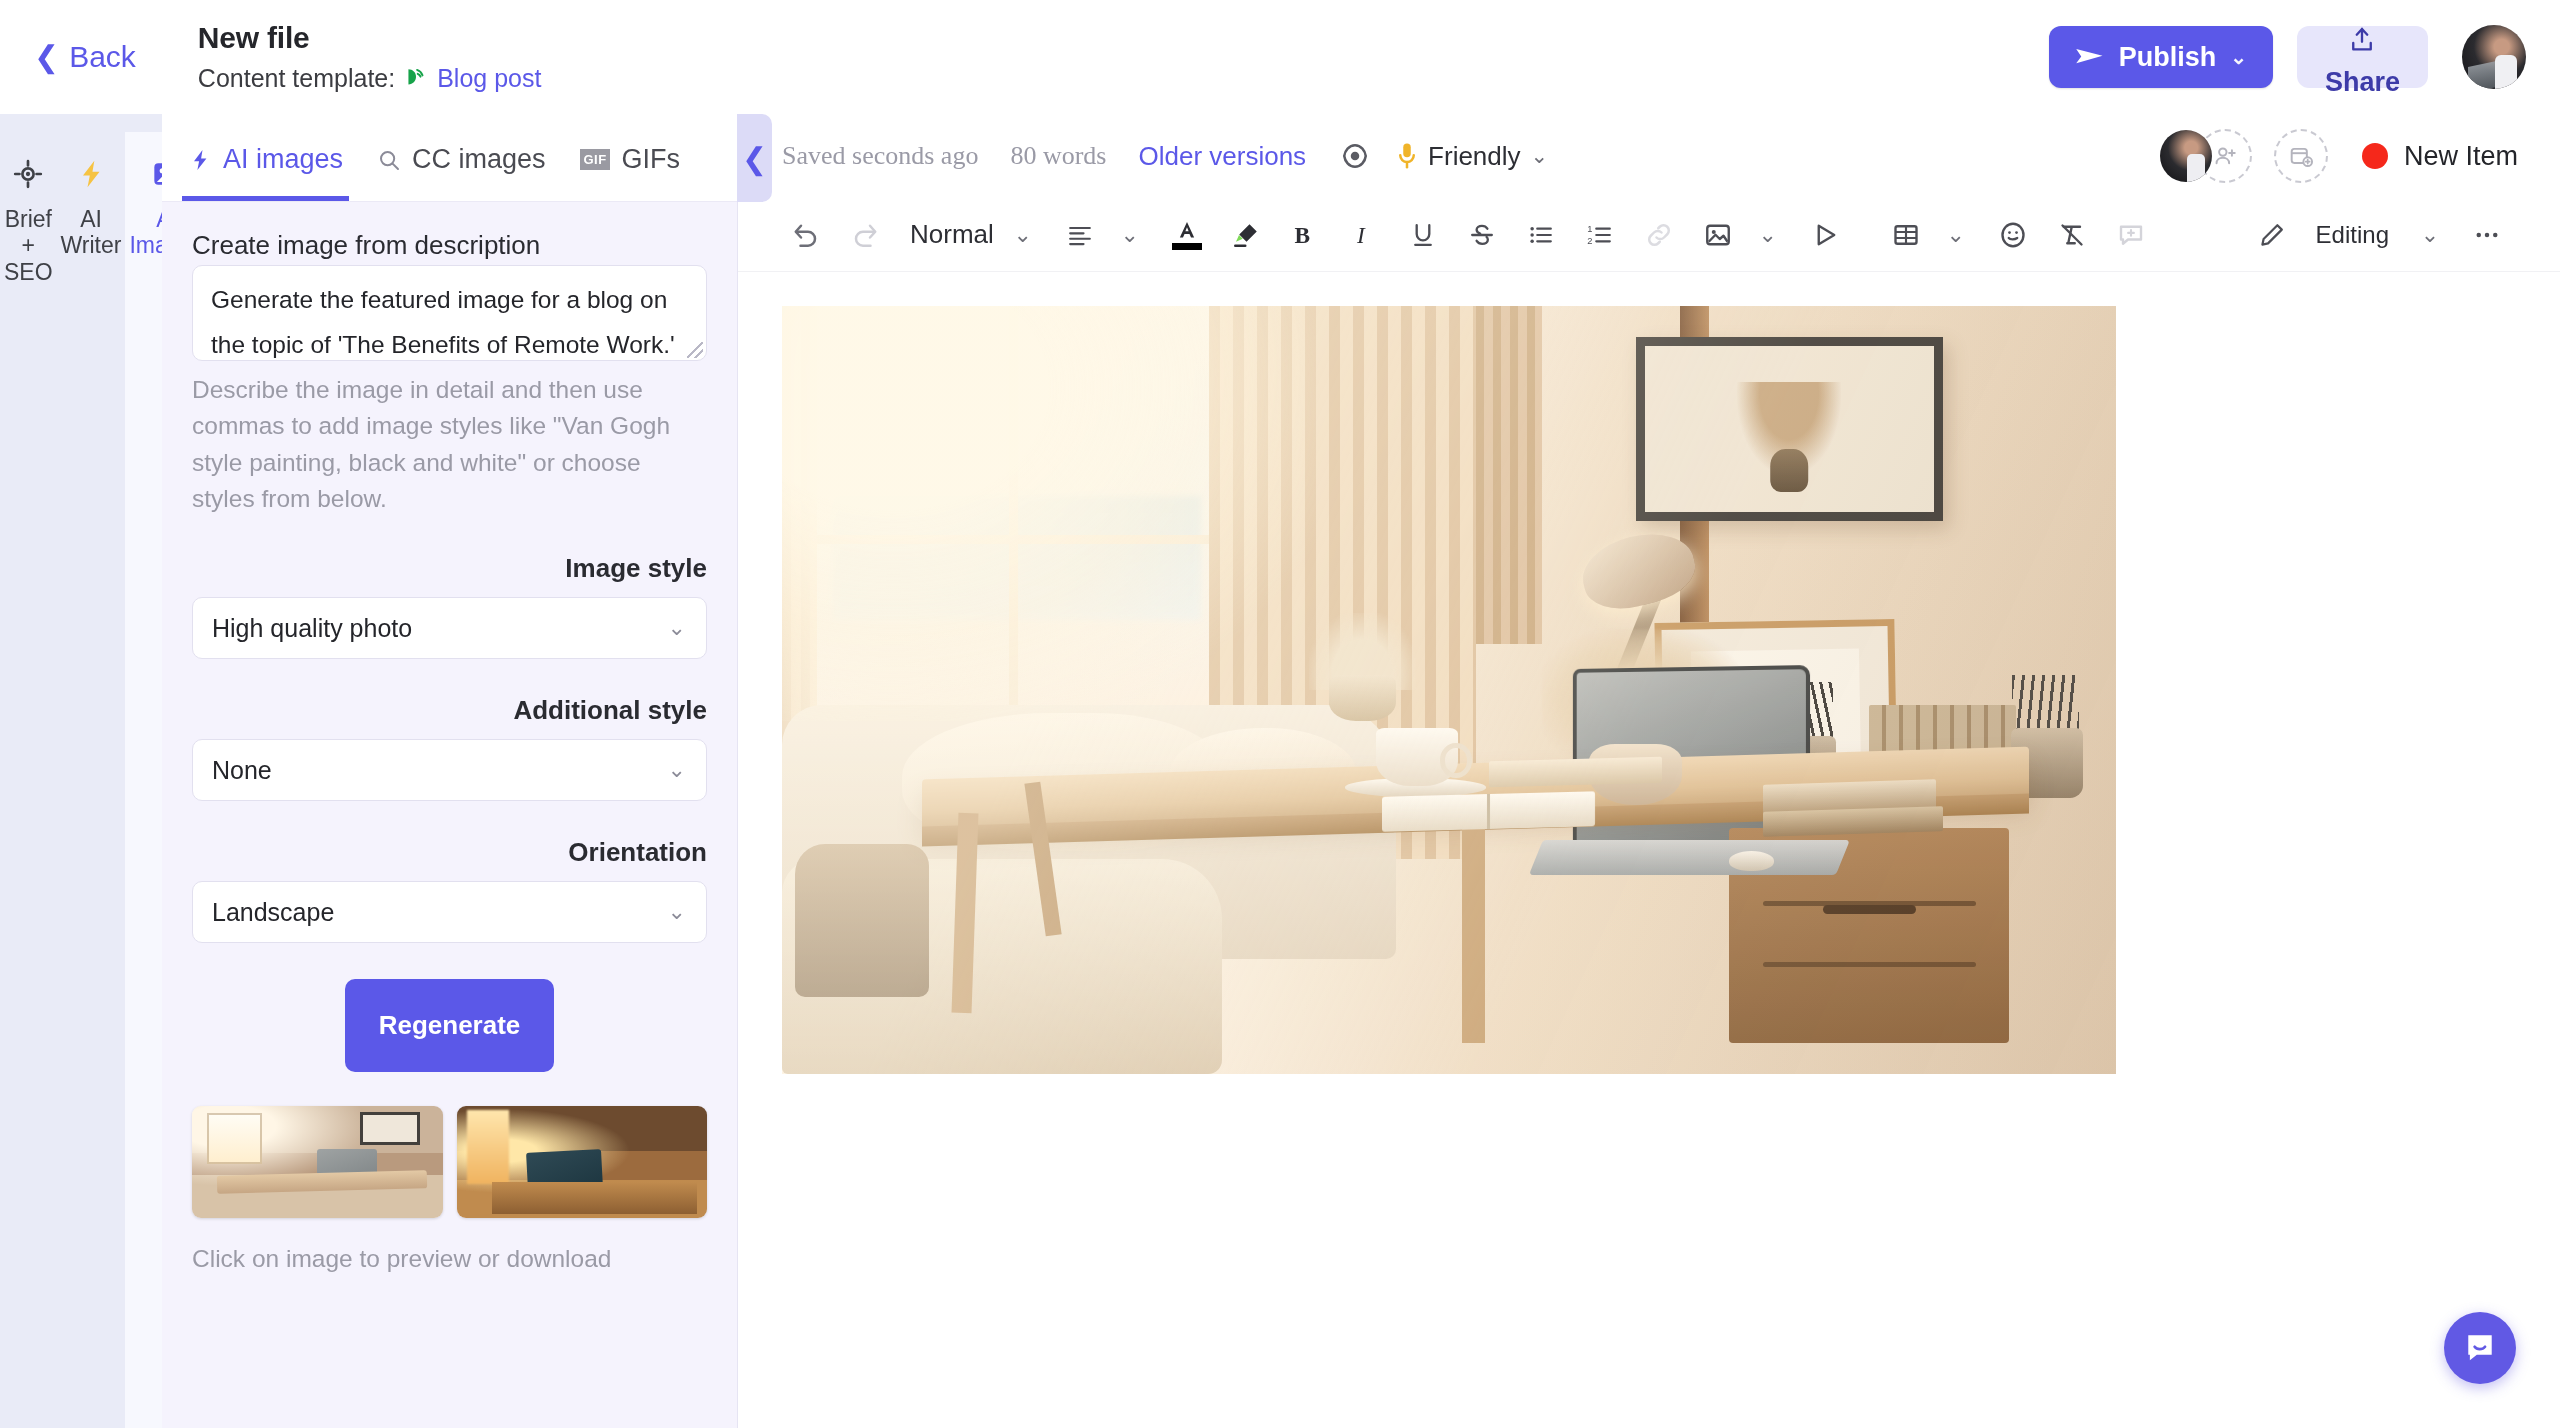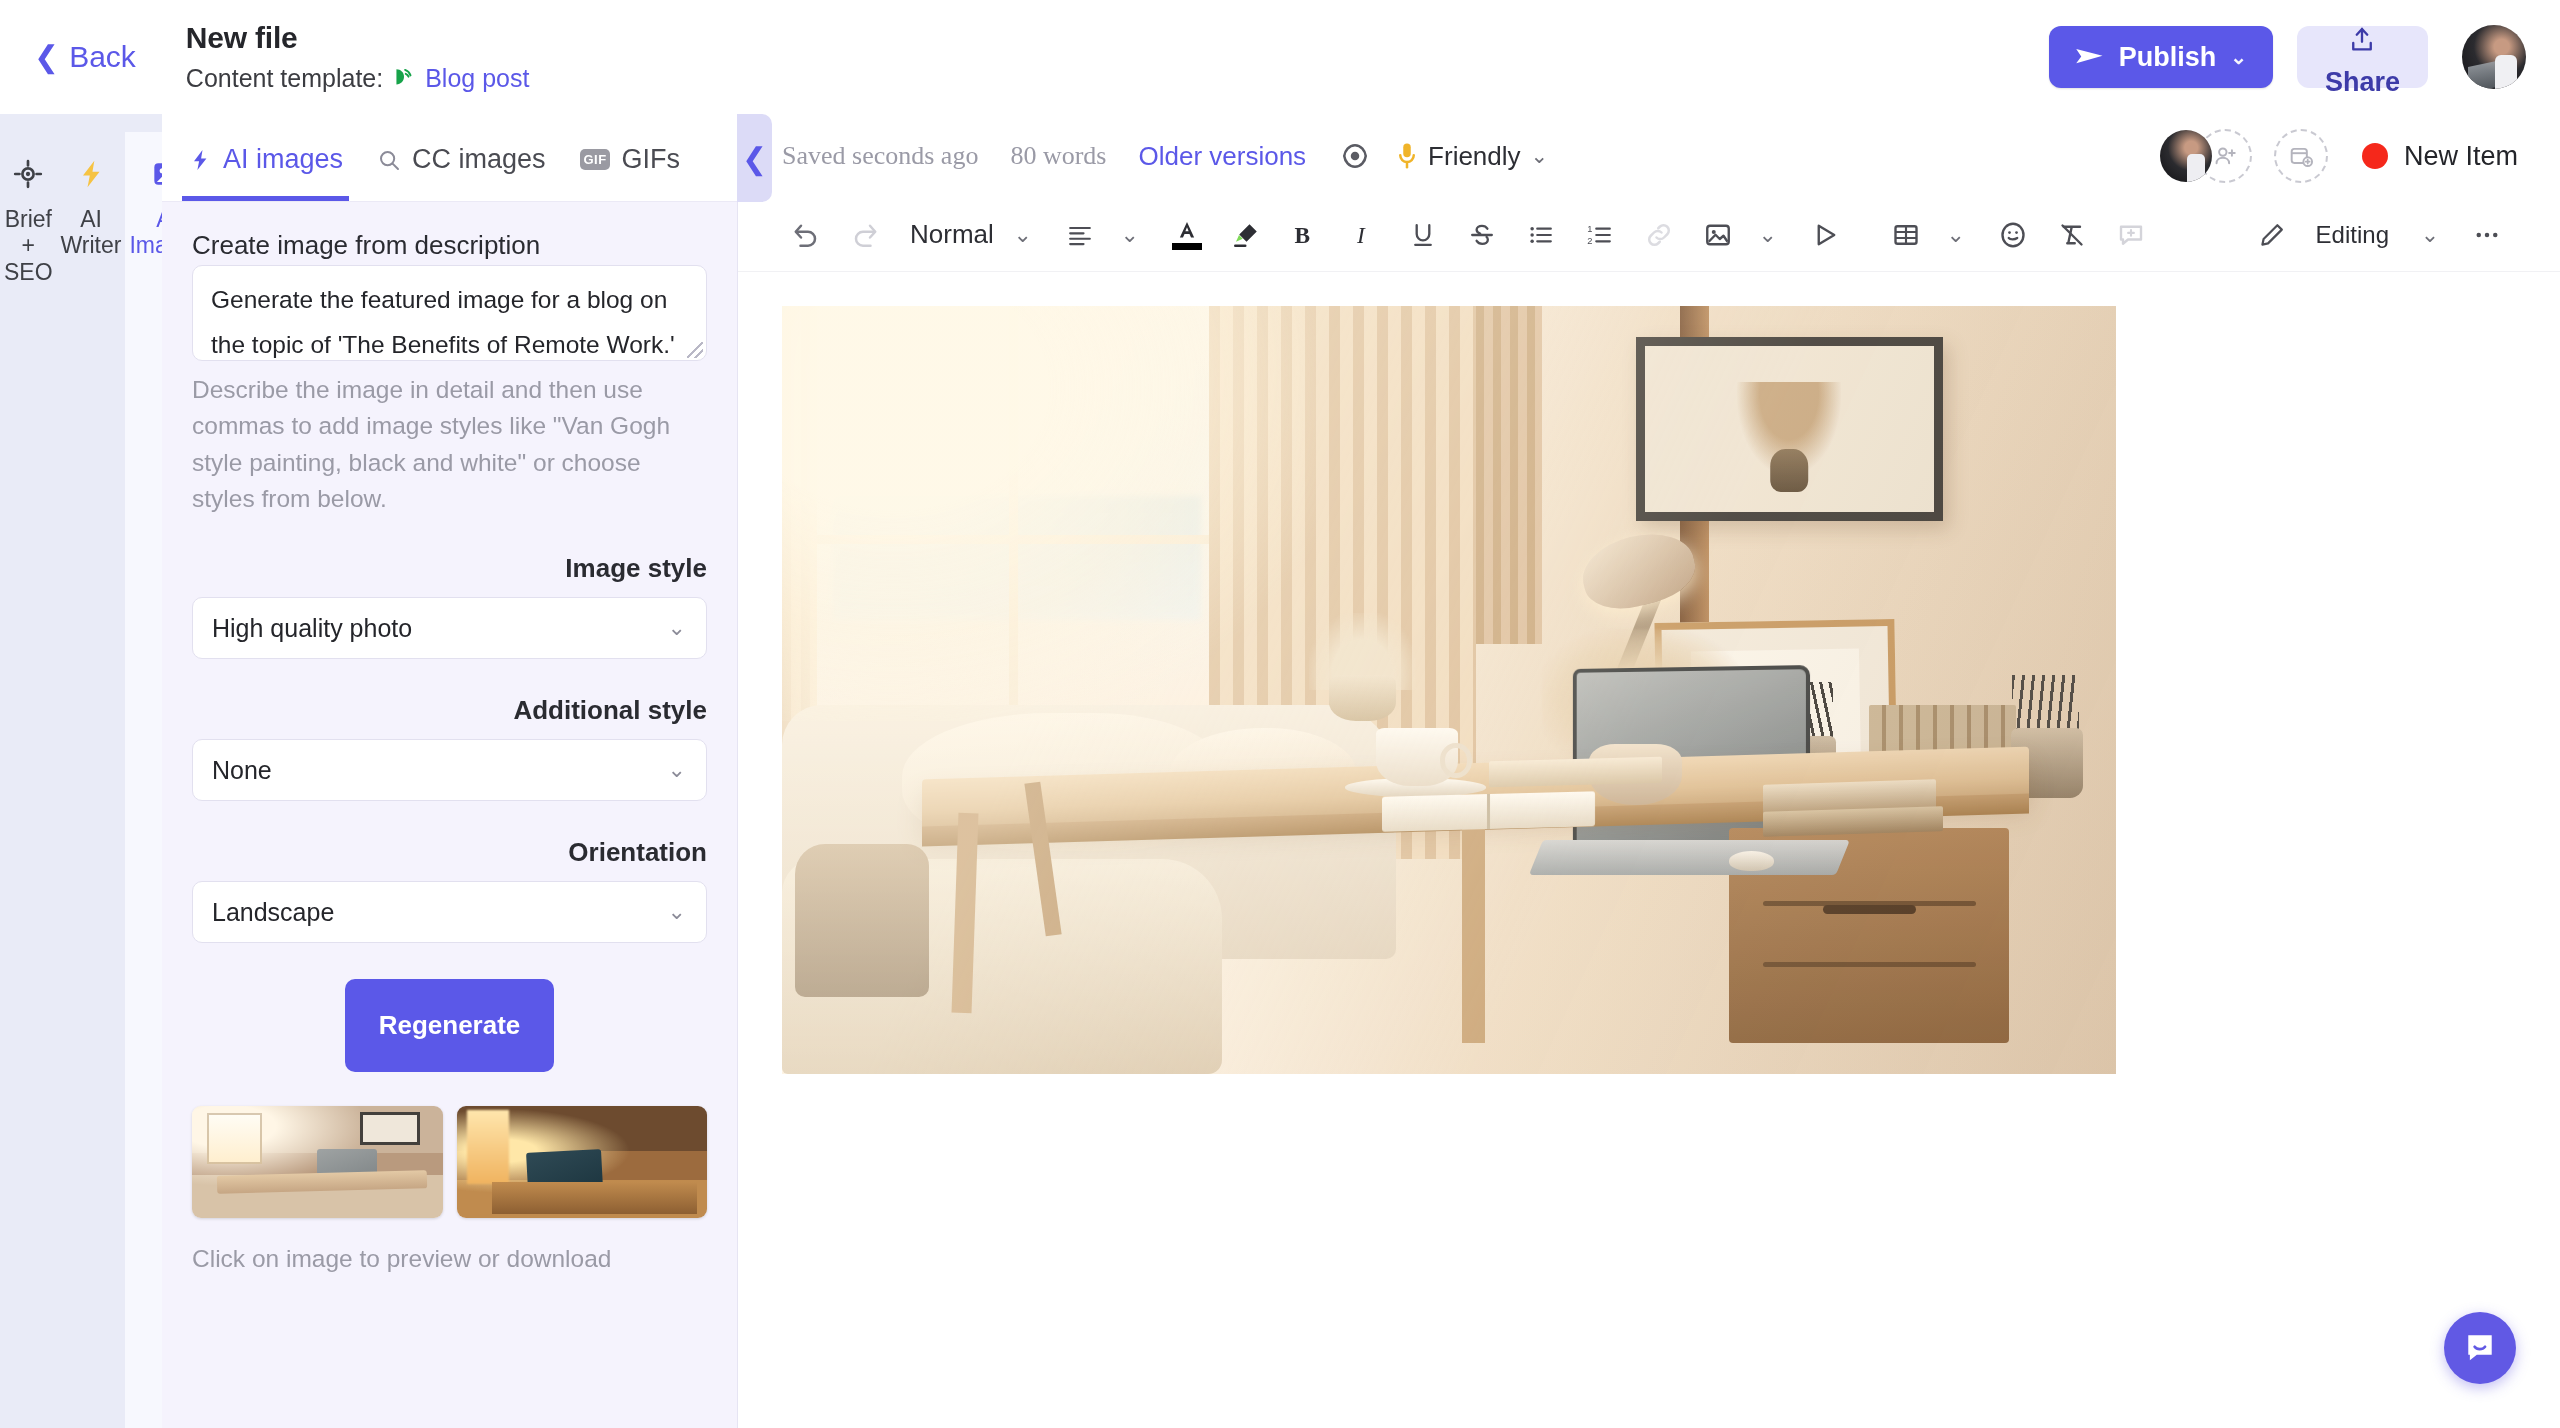--- a/index.html
+++ b/index.html
@@ -16,21 +16,21 @@
     height: 114px; flex: 0 0 114px; background: #fff;
     display: flex; align-items: center; padding: 0 34px 0 26px;
     position: relative; z-index: 5;
   }
   .back-btn {
     display: flex; align-items: center; gap: 10px;
     color: #5b58e8; font-size: 30px; cursor: pointer;
     padding: 6px 8px;
   }
   .back-chev { font-size: 30px; line-height: 1; font-weight: 400; }
-  .title-block { margin-left: 42px; }
+  .title-block { margin-left: 54px; }
   .file-title { font-size: 30px; font-weight: 700; color: #25262b; letter-spacing: -0.2px; }
   .tpl-row { margin-top: 9px; font-size: 25px; color: #3b3c41; display: flex; align-items: center; gap: 8px; }
   .tpl-icon { display: inline-flex; align-items: center; }
   .tpl-link { color: #5b58e8; cursor: pointer; }
   .topbar-spacer { flex: 1 1 auto; }
   .publish-btn {
     background: #5b58e8; color: #fff; border-radius: 12px;
     height: 62px; padding: 0 26px; display: flex; align-items: center; gap: 14px;
     font-size: 27px; font-weight: 700; cursor: pointer; box-shadow: 0 1px 2px rgba(0,0,0,.12);
   }
@@ -85,21 +85,21 @@
   .ai-tab {
     display: flex; align-items: center; gap: 11px; font-size: 27px; color: #4a4b52;
     cursor: pointer; height: 100%; padding-top: 4px; position: relative;
   }
   .ai-tab.active { color: #5b58e8; }
   .ai-tab.active::after {
     content: ""; position: absolute; left: -6px; right: -6px; bottom: 0; height: 5px; background: #5b58e8;
   }
   .gif-badge {
     font-size: 13px; font-weight: 700; color: #fff; background: #9a9aa2;
-    border-radius: 5px; padding: 3px 4px; letter-spacing: .4px;
+    border-radius: 0; padding: 3px 4px; letter-spacing: .4px;
   }
   .collapse-tab {
     position: absolute; right: -35px; top: 0; width: 35px; height: 88px;
     background: #dcdbf7; border-radius: 0 10px 10px 0;
     display: flex; align-items: center; justify-content: center; cursor: pointer; z-index: 6;
     color: #5b58e8; font-size: 30px;
   }
   .ai-content { flex: 1 1 auto; overflow: hidden; padding: 28px 30px 0; }
   .sec-title { font-size: 26px; font-weight: 400; color: #2a2b31; margin-bottom: 4px; }
   .prompt-box {

